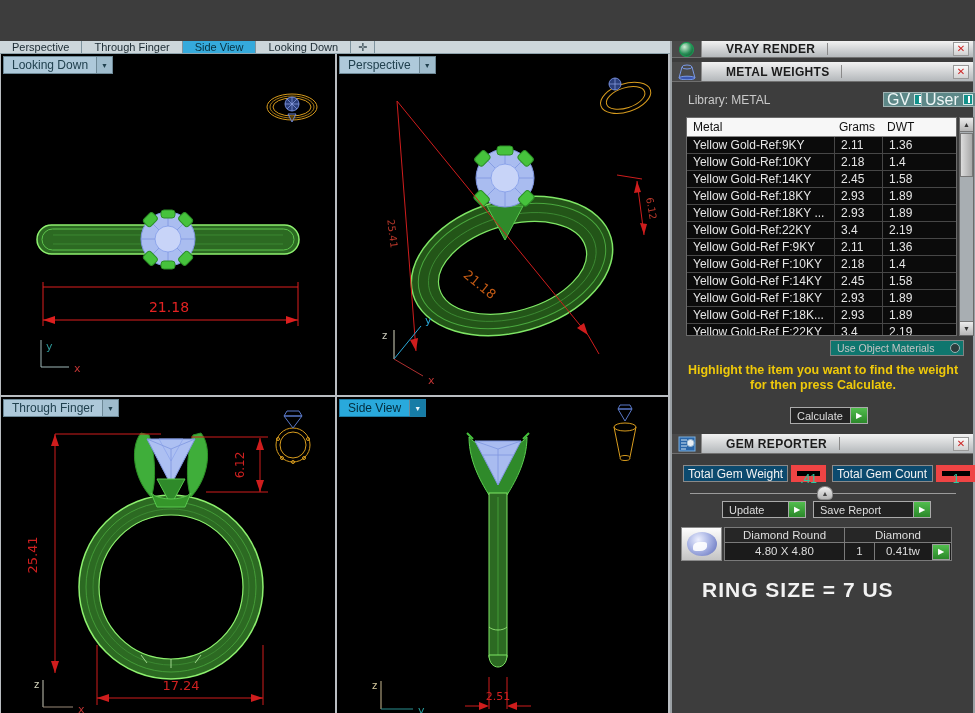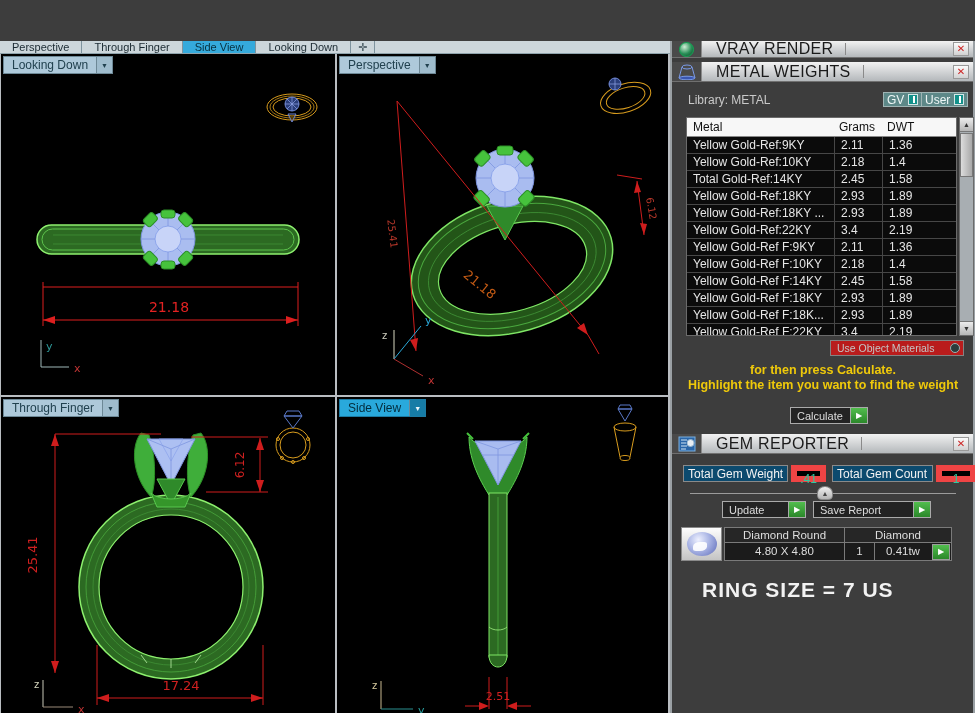--- a/index.html
+++ b/index.html
@@ -26,52 +26,52 @@
   .vp-label .dd { width:16px; border-left:1px solid #6d8896; display:flex; align-items:center; justify-content:center; font-size:7px; color:#21414f; background:#9fbccd; }
   .vp-label.active { background:#29a9dc; border-color:#1c7ba3; color:#032c3c; }
   .vp-label.active .dd { background:#19201f; color:#eaf6fb; background:#167ca6; }
 
   .statusbar { position:absolute; left:0; top:697px; width:975px; height:16px; background:linear-gradient(#e6e8e9,#9aa0a4); border-top:1px solid #6a7074; z-index:5; }
 
   
   .right-panel { position:absolute; left:670px; top:0; width:305px; height:713px; background:#3d3d3d; border-left:2px solid #9aa0a4; border-right:2px solid #9aa0a4; }
   .panel-header { position:absolute; left:0; width:301px; height:20px; background:linear-gradient(#f2f2f2,#b4b8bb); display:flex; align-items:center; border-bottom:1px solid #707070; }
   .ph-icon { width:30px; height:100%; background:#4a4a4a; display:flex; align-items:center; justify-content:center; border-right:1px solid #8a8a8a; }
-  .ph-title { font-weight:normal; font-size:16px; color:#1b1b1b; padding-left:14px; letter-spacing:.3px; }
+  .ph-title { font-weight:bold; font-size:12px; color:#1b1b1b; padding-left:24px; letter-spacing:.3px; }
   .ph-div { width:1px; height:70%; background:#8a8a8a; margin-left:12px; }
   .ph-close { margin-left:auto; margin-right:4px; width:16px; height:14px; background:linear-gradient(#fbfbfb,#d2d2d2); border:1px solid #999; color:#c22; font-size:10px; line-height:12px; text-align:center; cursor:default; }
   #hdr-vray { top:0; height:17px; }
   #hdr-metal { top:21px; }
   #hdr-gem { top:393px; }
 
   .icon-vray { width:15px; height:15px; border-radius:50%; background:radial-gradient(circle at 35% 30%, #cfeed6, #2a8f58 55%, #0d4226); border:1px solid #1a5; }
 
   .library-label { position:absolute; left:16px; top:52px; font-size:12px; color:#c9c9c9; }
-  .mini-toggle { position:absolute; top:51px; height:15px; display:flex; align-items:center; border:1px solid #9fb4b4; background:#5d8888; color:#eef6f6; font-size:12px; padding:0 3px; }
+  .mini-toggle { position:absolute; top:51px; height:15px; display:flex; align-items:center; border:1px solid #9fb4b4; background:#5d8888; color:#eef6f6; font-size:16px; padding:0 3px; }
   .mini-toggle .ind { width:10px; height:11px; background:#12918a; border:1px solid #d5e6e6; margin-left:4px; position:relative; }
   .mini-toggle .ind::after { content:""; position:absolute; left:4px; top:1px; width:2px; height:7px; background:#fff; }
   #btn-gv { left:211px; }
   #btn-user { left:249px; }
 
   .metal-table { position:absolute; left:14px; top:76px; width:271px; height:219px; overflow:hidden; background:#0b0b0b; border:1px solid #6b6b6b; }
   .mt-header { display:flex; height:19px; background:#f7f7f7; color:#101010; font-size:12px; align-items:center; border-bottom:1px solid #888; }
   .mt-header .c1 { flex:0 0 148px; padding-left:6px; }
   .mt-header .c2 { flex:0 0 48px; padding-left:4px; }
   .mt-header .c3 { flex:1; padding-left:4px; }
   .mt-row { display:flex; height:17px; align-items:center; font-size:12px; color:#e6e6e6; border-bottom:1px solid #474747; }
   .mt-row .c1 { flex:0 0 148px; padding-left:6px; border-right:1px solid #474747; height:100%; line-height:16px; white-space:nowrap; overflow:hidden; }
   .mt-row .c2 { flex:0 0 48px; padding-left:6px; border-right:1px solid #474747; height:100%; line-height:16px; }
   .mt-row .c3 { flex:1; padding-left:6px; height:100%; line-height:16px; }
   .metal-scroll { position:absolute; left:287px; top:76px; width:15px; height:219px; background:#a8aeb2; border:1px solid #6b6b6b; }
   .ms-up,.ms-down { position:absolute; left:0; right:0; height:14px; background:linear-gradient(#ececec,#b6b6b6); font-size:7px; text-align:center; line-height:14px; color:#333; }
   .ms-up { top:0; border-bottom:1px solid #777; }
   .ms-down { bottom:0; border-top:1px solid #777; }
   .ms-thumb { position:absolute; top:15px; left:0; right:0; height:44px; background:linear-gradient(90deg,#dcdcdc,#a8a8a8); border:1px solid #777; }
 
-  .uom { position:absolute; left:158px; top:299px; width:134px; height:16px; border:1px solid #838383; display:flex; align-items:center; font-size:10.5px; color:#c4c4c4; padding:0 3px 0 6px; background:#b91c1c; }
+  .uom { position:absolute; left:158px; top:299px; width:134px; height:16px; border:1px solid #838383; display:flex; align-items:center; font-size:10.5px; color:#c4c4c4; padding:0 3px 0 6px; background:#0f766e; }
   .uom .radio { margin-left:auto; width:10px; height:10px; border-radius:50%; border:1px solid #9ab4b4; background:#2c3c3c; }
 
   .instruction { position:absolute; left:8px; top:322px; width:286px; text-align:center; color:#efc90a; font-weight:bold; font-size:12.5px; line-height:1.2; }
 
   .btn-action { position:absolute; display:flex; align-items:center; border:1px solid #aaa; background:#232323; height:17px; }
   .btn-action .lbl { color:#ddd; font-size:11px; padding:0 6px; flex:1; white-space:nowrap; }
   .btn-action .go { flex:0 0 17px; height:15px; background:linear-gradient(#52bd4e,#2b882a); border-left:1px solid #aaa; color:#fff; font-size:8px; line-height:15px; text-align:center; }
   #btn-calculate { left:118px; top:366px; width:78px; }
   #btn-update { left:50px; top:460px; width:84px; }
   #btn-save { left:141px; top:460px; width:118px; }
@@ -400,21 +400,21 @@
             <div class="c1">Yellow Gold-Ref:9KY</div>
             <div class="c2">2.11</div>
             <div class="c3">1.36</div>
           </div>
           <div class="mt-row">
             <div class="c1">Yellow Gold-Ref:10KY</div>
             <div class="c2">2.18</div>
             <div class="c3">1.4</div>
           </div>
           <div class="mt-row">
-            <div class="c1">Total Gold-Ref:14KY</div>
+            <div class="c1">Yellow Gold-Ref:14KY</div>
             <div class="c2">2.45</div>
             <div class="c3">1.58</div>
           </div>
           <div class="mt-row">
             <div class="c1">Yellow Gold-Ref:18KY</div>
             <div class="c2">2.93</div>
             <div class="c3">1.89</div>
           </div>
           <div class="mt-row">
             <div class="c1">Yellow Gold-Ref:18KY ...</div>
@@ -463,22 +463,22 @@
       <div class="ms-thumb"></div>
       <div class="ms-down">▼</div>
     </div>
 
     <div class="uom">
       <span>Use Object Materials</span>
       <span class="radio"></span>
     </div>
 
     <div class="instruction">
+      <div>Highlight the item you want to find the weight</div>
       <div>for then press Calculate.</div>
-      <div>Highlight the item you want to find the weight</div>
     </div>
 
     <div class="btn-action" id="btn-calculate">
       <span class="lbl">Calculate</span>
       <span class="go">▶</span>
     </div>
 
     <div class="panel-header" id="hdr-gem">
       <div class="ph-icon">
         <svg width="18" height="16" viewBox="0 0 18 16">

